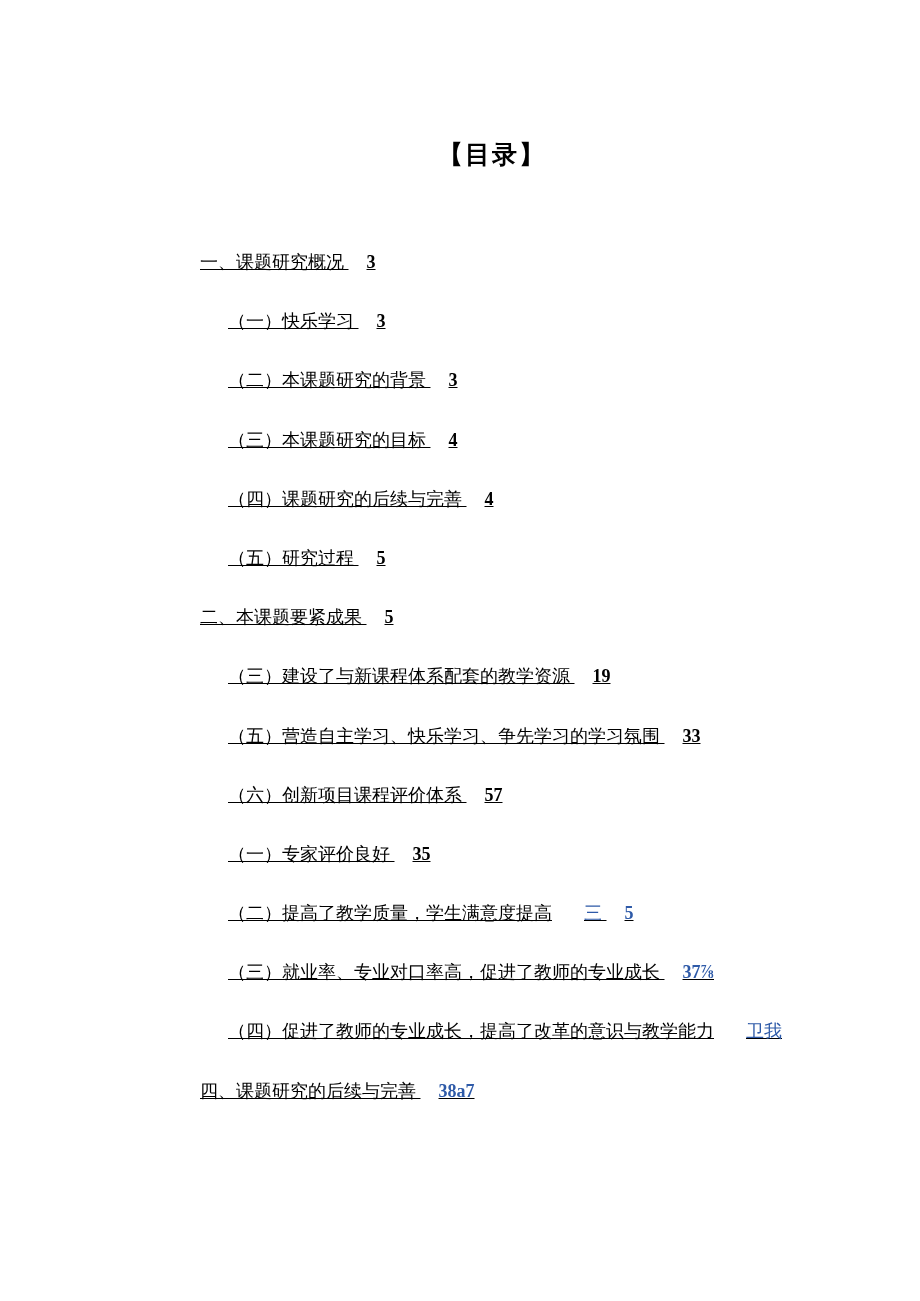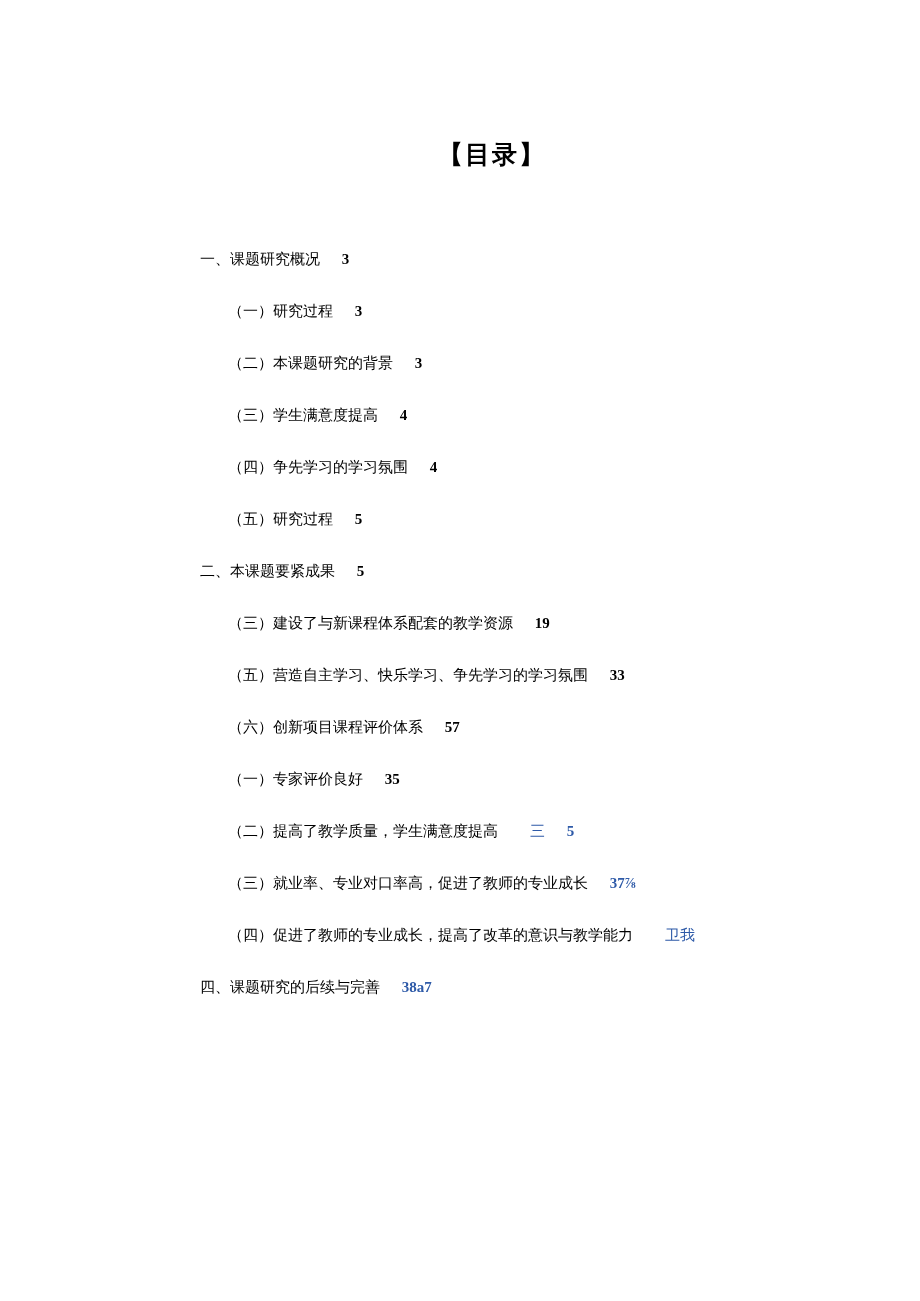--- a/index.html
+++ b/index.html
@@ -13,22 +13,23 @@
     }
     .title {
       text-align: center;
       font-size: 25px;
       font-weight: bold;
       font-family: "SimHei", "黑体", "Microsoft YaHei", sans-serif;
       margin-bottom: 70px;
       letter-spacing: 2px;
     }
     .toc {
-      font-size: 15px;
+      font-size: 18px;
       line-height: 2.4;
+      text-decoration: underline;
     }
     .lvl1 { padding-left: 0; }
     .lvl2 { padding-left: 28px; }
     .page {
       font-family: "Times New Roman", serif;
       font-weight: bold;
       margin-left: 2px;
     }
     .blue { color: #2e5aa8; }
   </style>
@@ -36,30 +37,30 @@
 <body>
 
 <div class="title">【目录】</div>
 
 <div class="toc">
 
   <div class="lvl1">
     <span>一、课题研究概况 </span><span class="page">3</span>
   </div>
   <div class="lvl2">
-    <span>（一）研究过程 </span><span class="page">3</span>
+    <span>（一）快乐学习 </span><span class="page">3</span>
   </div>
   <div class="lvl2">
     <span>（二）本课题研究的背景 </span><span class="page">3</span>
   </div>
   <div class="lvl2">
-    <span>（三）学生满意度提高 </span><span class="page">4</span>
+    <span>（三）本课题研究的目标 </span><span class="page">4</span>
   </div>
   <div class="lvl2">
-    <span>（四）争先学习的学习氛围 </span><span class="page">4</span>
+    <span>（四）课题研究的后续与完善 </span><span class="page">4</span>
   </div>
   <div class="lvl2">
     <span>（五）研究过程 </span><span class="page">5</span>
   </div>
 
   <div class="lvl1">
     <span>二、本课题要紧成果 </span><span class="page">5</span>
   </div>
   <div class="lvl2">
     <span>（三）建设了与新课程体系配套的教学资源 </span><span class="page">19</span>

